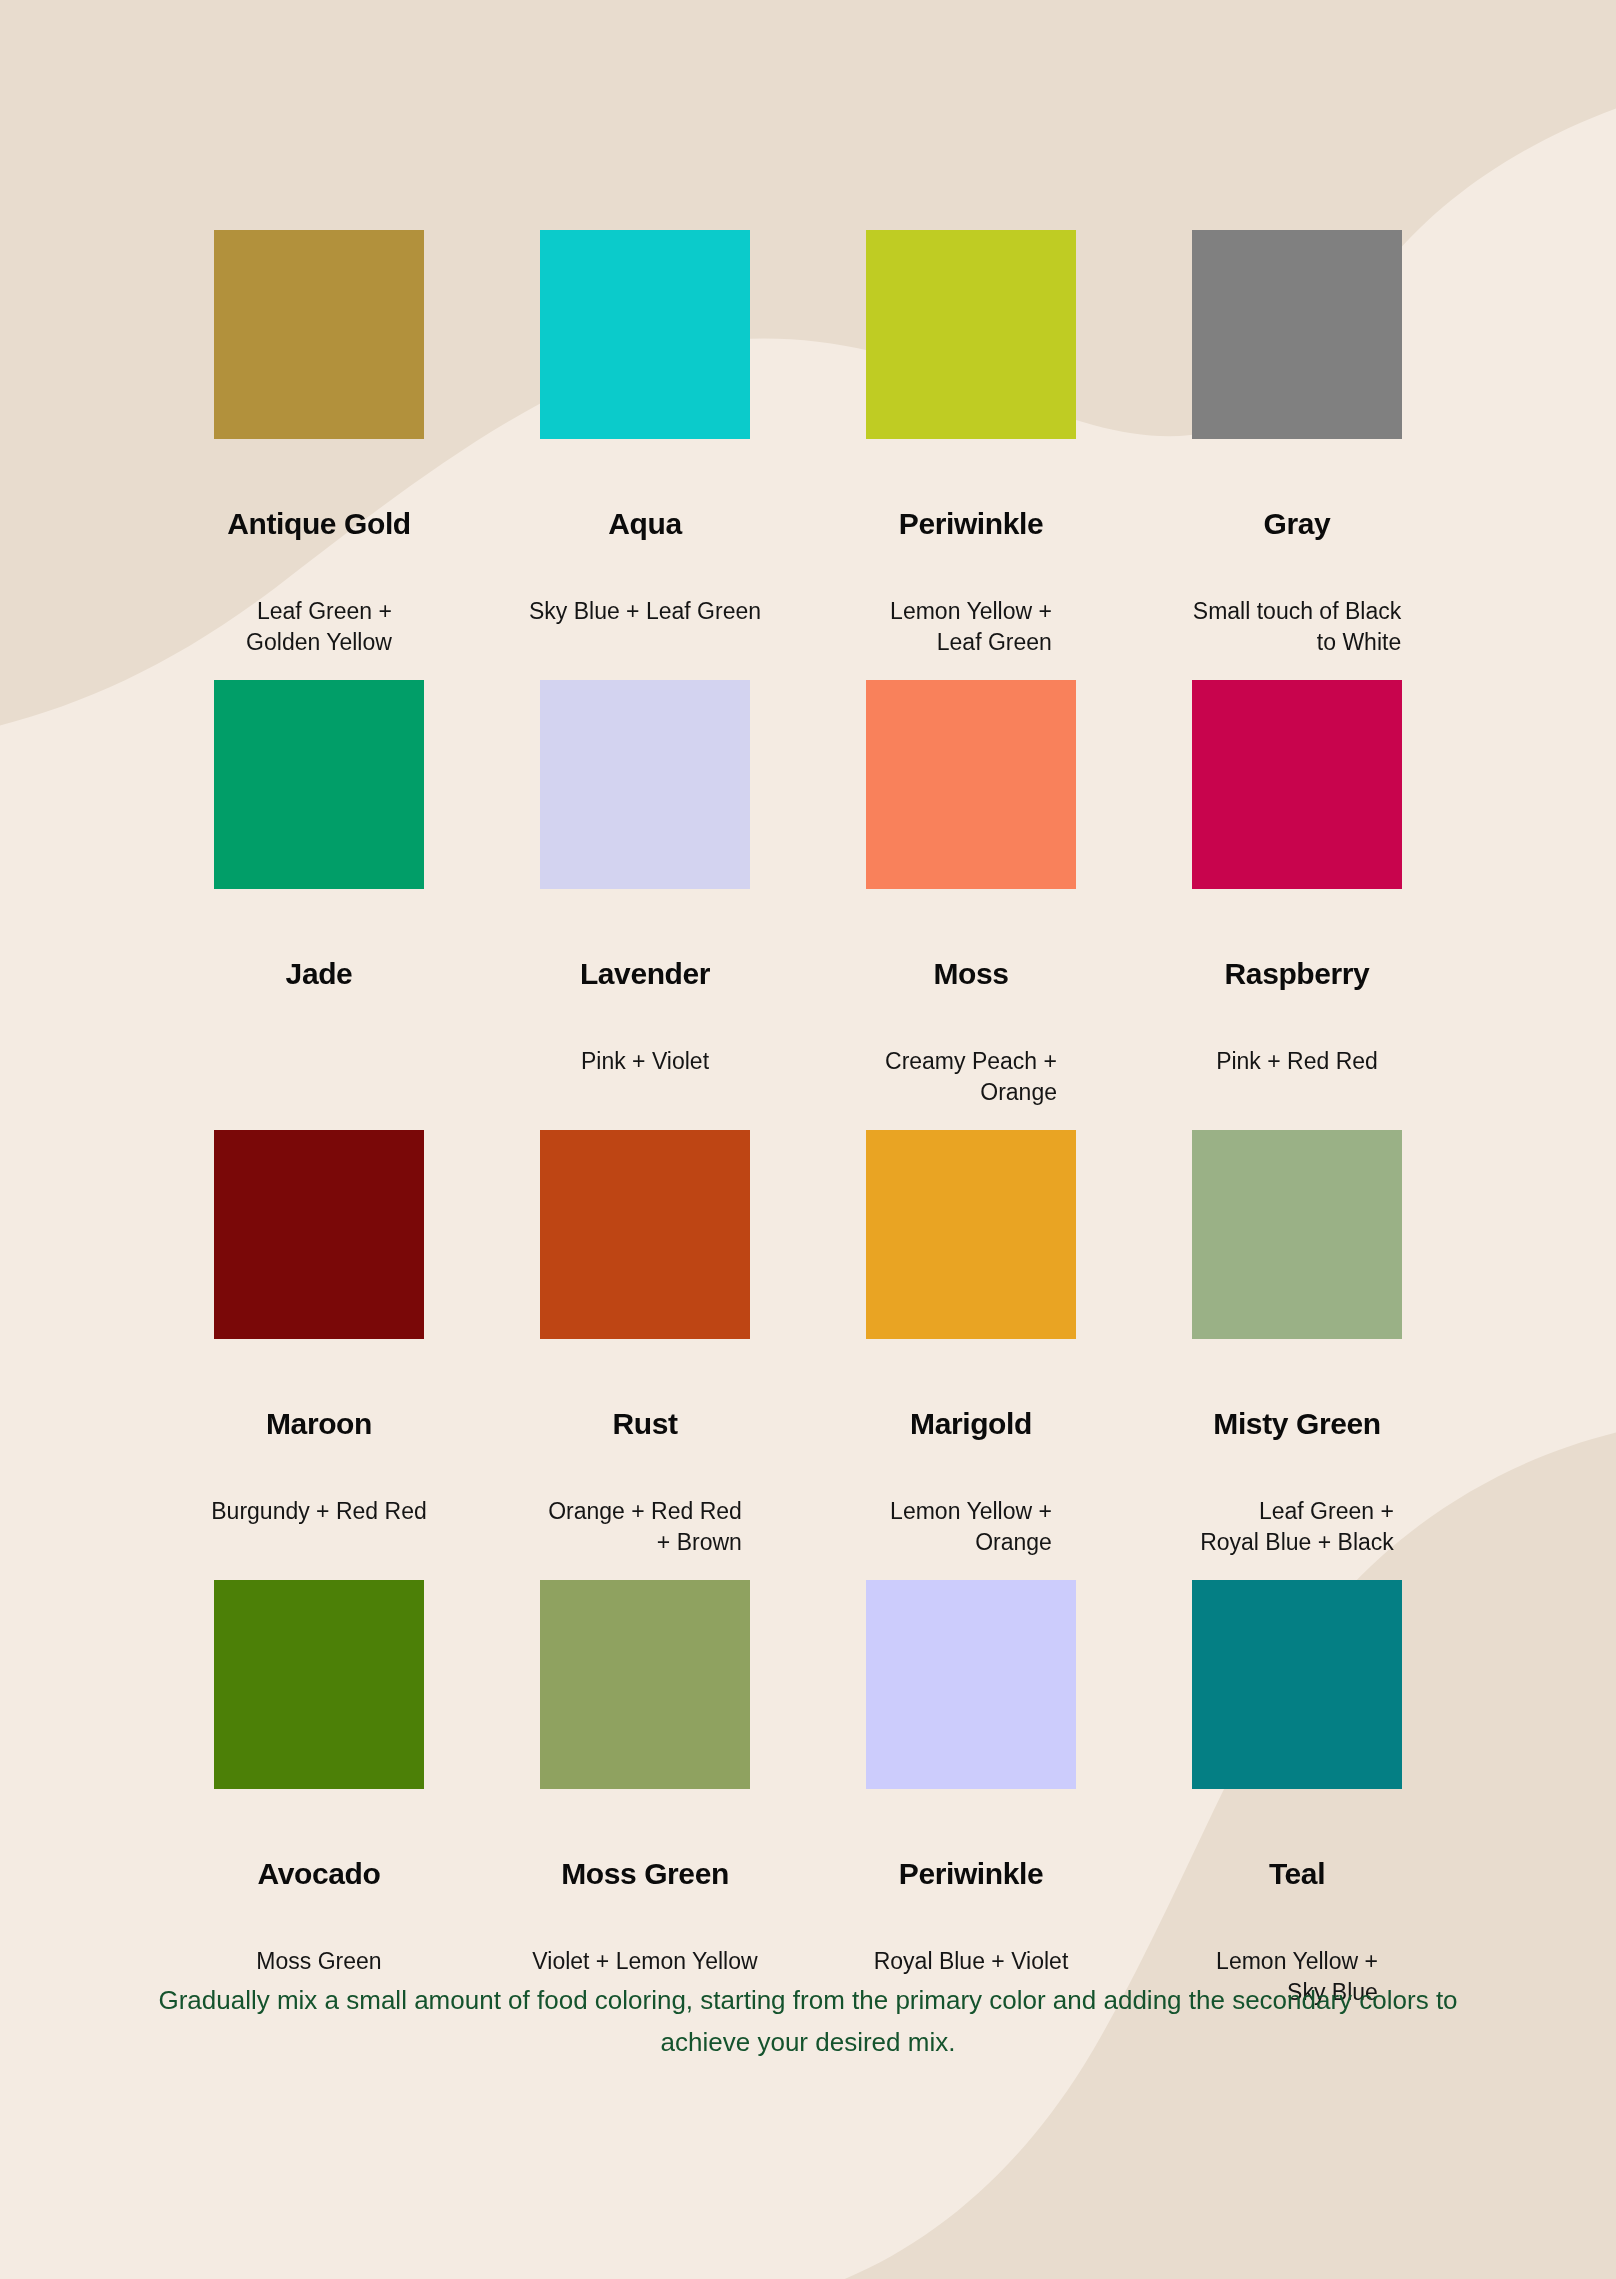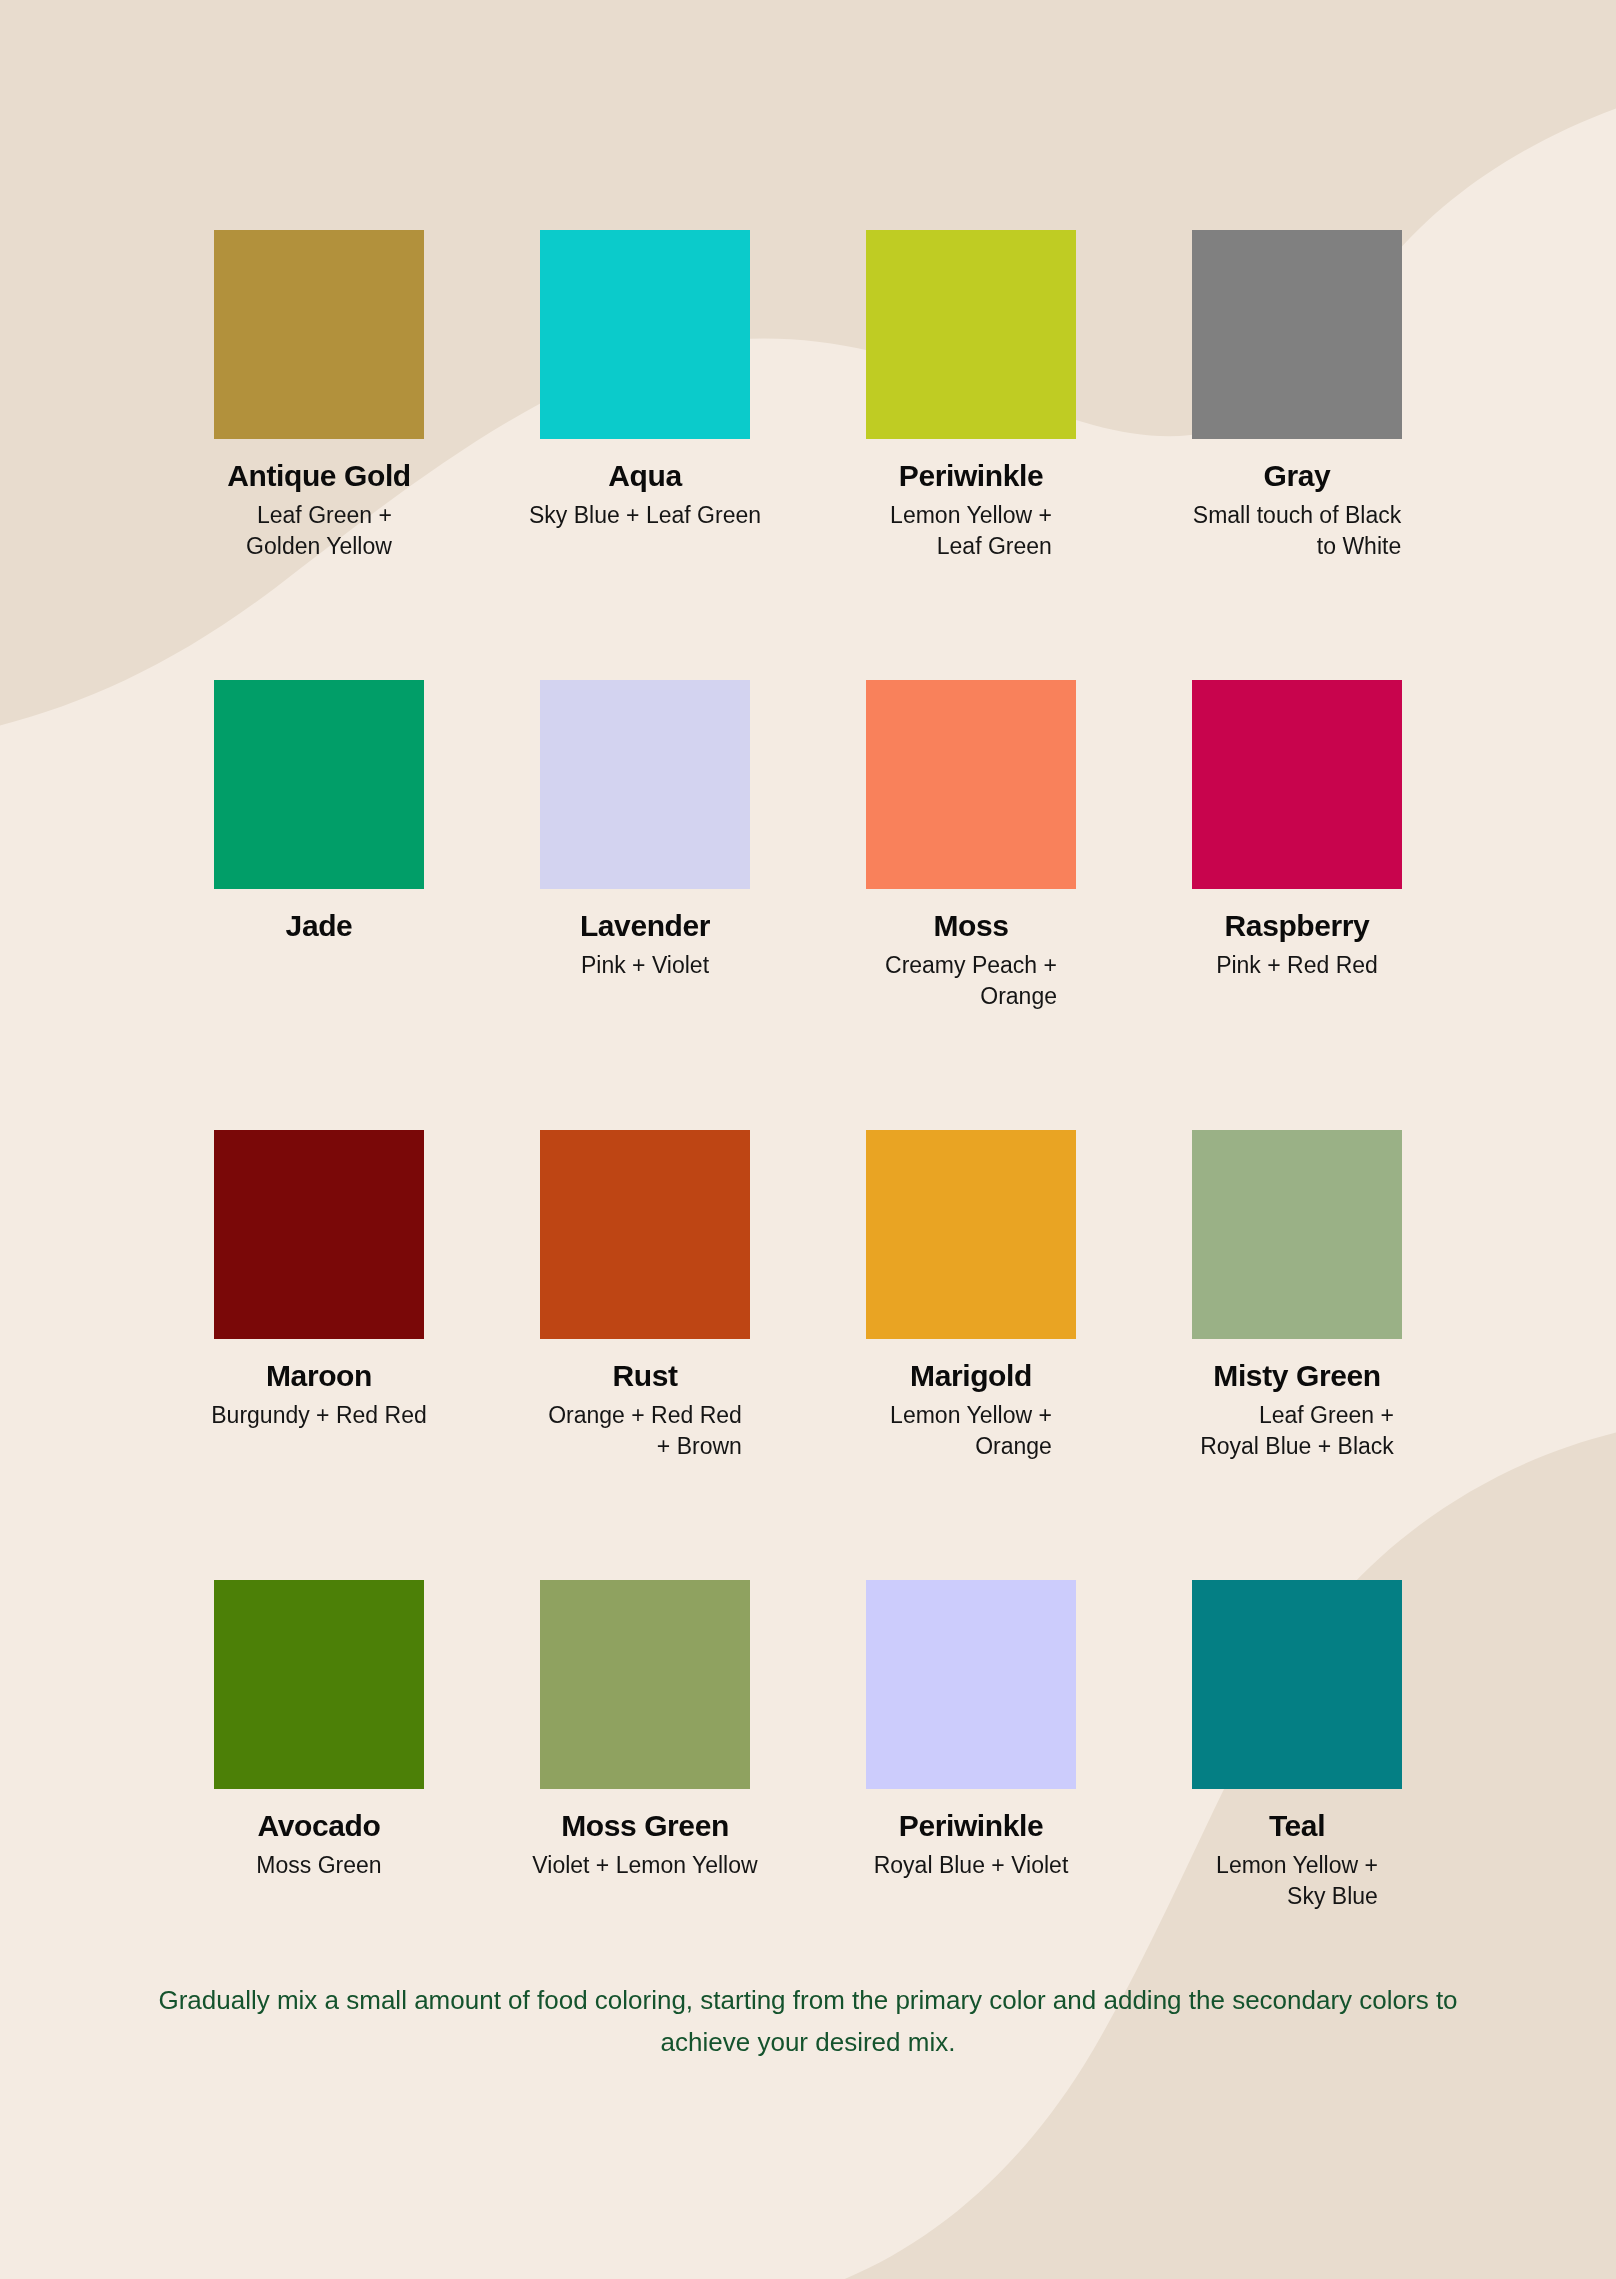--- a/index.html
+++ b/index.html
@@ -42,20 +42,21 @@
     display:grid;
     grid-template-columns:repeat(4, 326px);
     grid-template-rows:repeat(4, 450px);
   }
 
   .swatch-cell {
     display:flex;
     flex-direction:column;
     align-items:center;
     width:326px;
+    gap:48px;
   }
 
   .swatch-chip {
     width:210px;
     height:209px;
     flex:none;
   }
 
   .swatch-name {
     margin-top:20px;

